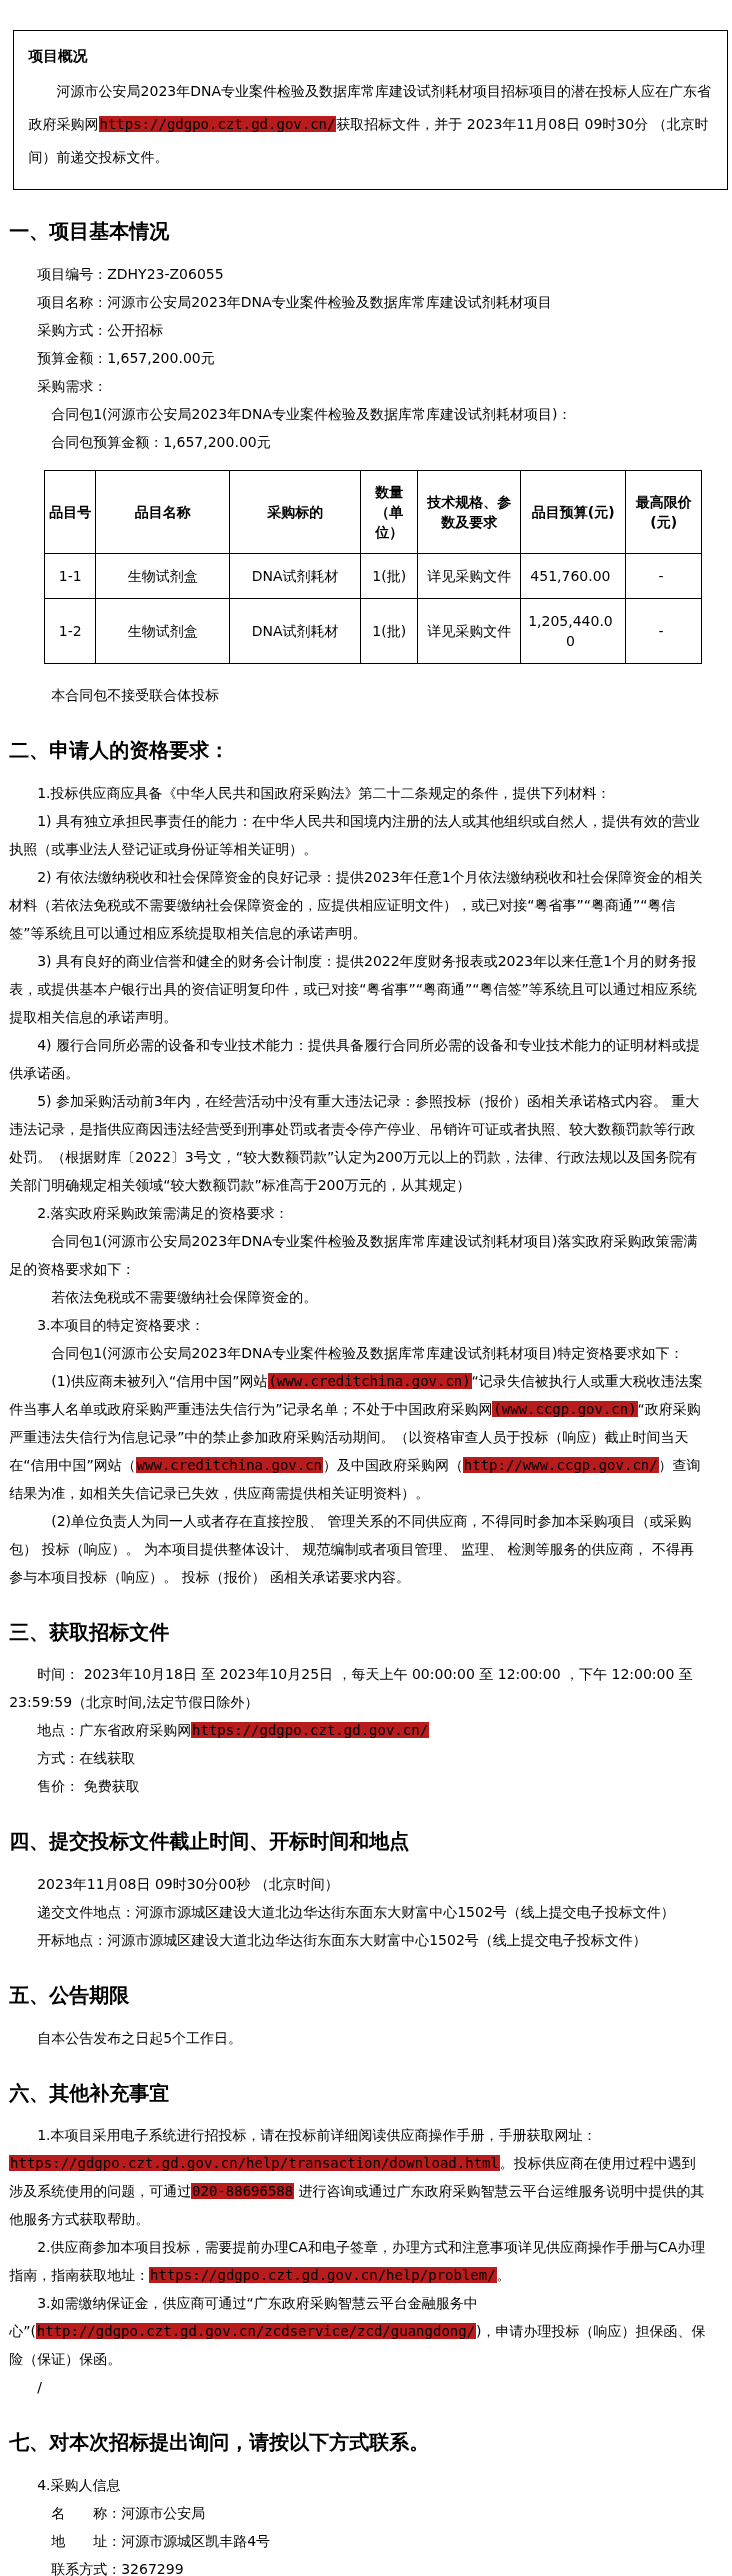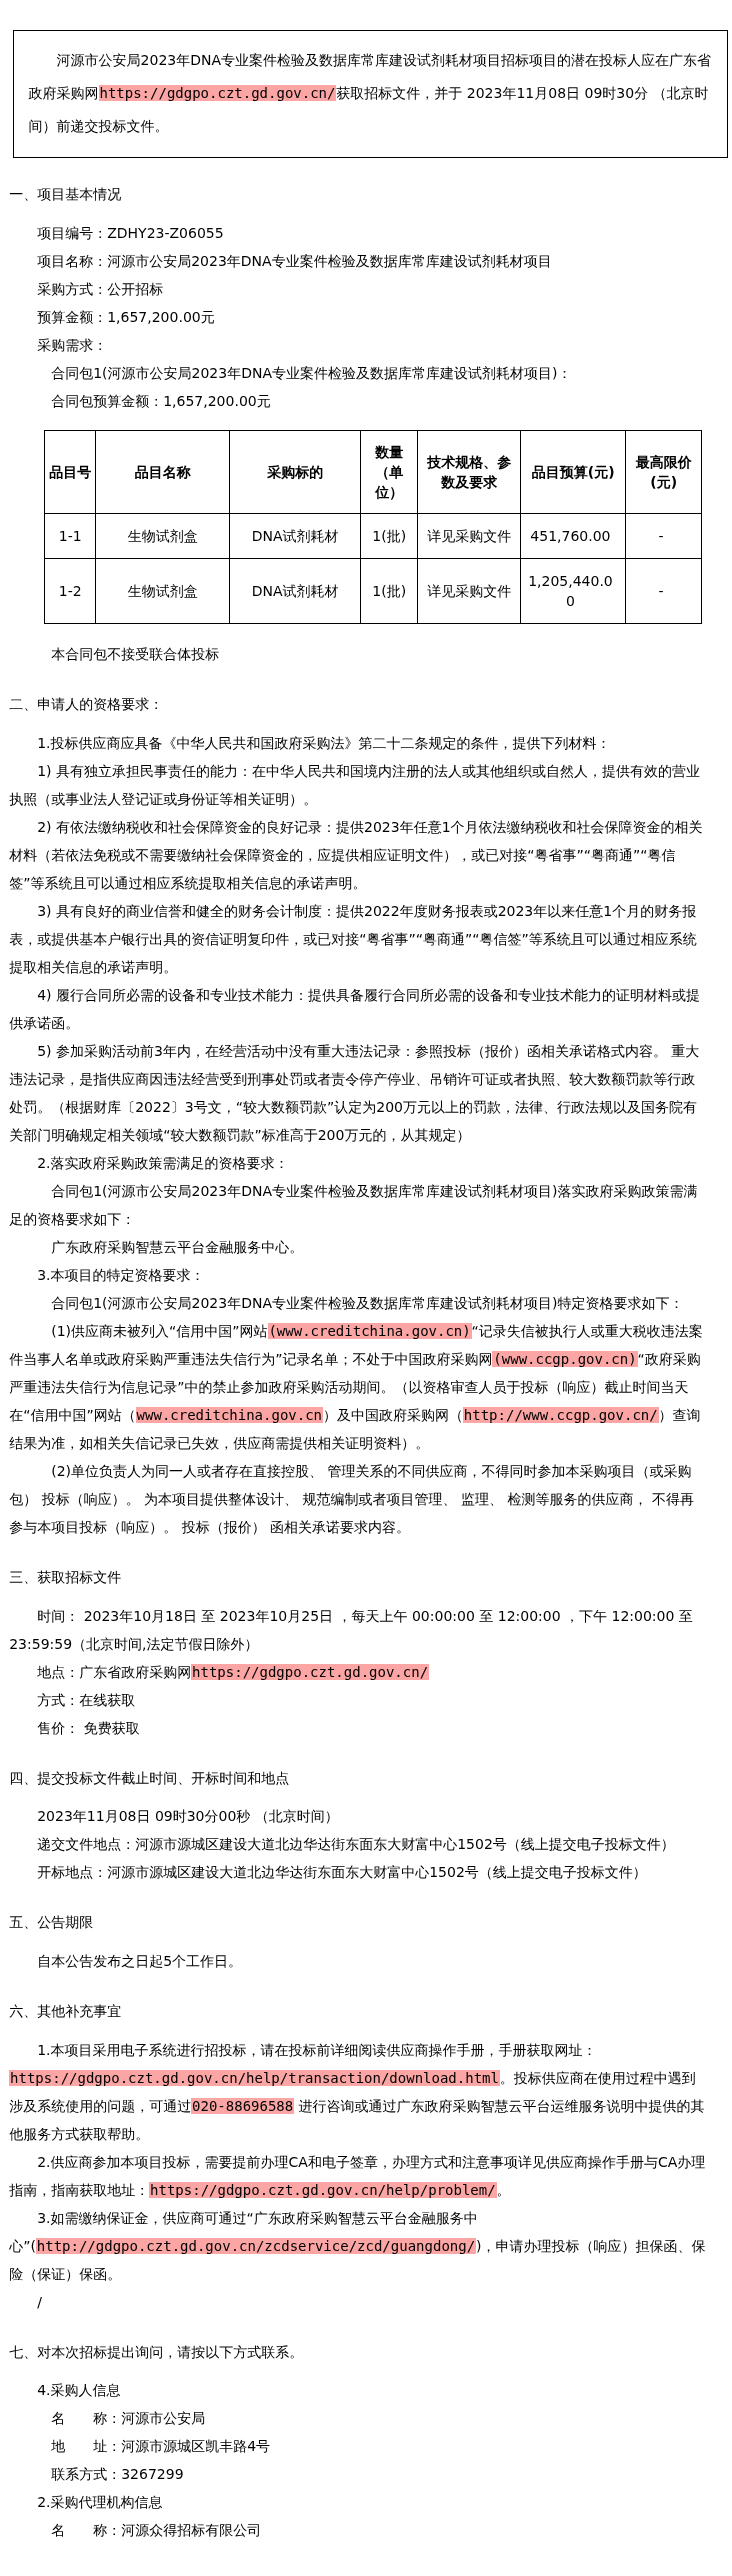--- a/index.html
+++ b/index.html
@@ -9,27 +9,27 @@
     font-size:14px;
   }
   .doc { padding:0 26px 0 9.2px; }
   
   .overview-box {
     border:1.8px solid #000; margin:29.5px -22px 0 3.7px; padding:13px 14.7px 14.7px;
   }
   .overview-box .h1 { font-size:14.7px; font-weight:bold; margin:3.7px 0 9.2px; }
   .overview-box p { margin:0; line-height:33px; text-indent:2em; }
   
-  .h2 { font-size:14px; font-weight:normal; margin:28px 0 14.7px 0; }
+  .h2 { font-size:20px; font-weight:bold; margin:28px 0 14.7px 0; }
   
   p.para { margin:0; line-height:28px; text-indent:2em; }
   p.i3 { text-indent:3em; }
   .code {
     font-family:"DejaVu Sans Mono","Liberation Mono",monospace;
-    background:#fca5a5; padding:0 0.9px;
+    background:#b91c1c; padding:0 0.9px;
   }
   
   table.items {
     border-collapse:collapse; margin:14.7px 0 16.6px 35px;
     width:656px; table-layout:fixed;
   }
   table.items th, table.items td {
     border:0.9px solid #000; text-align:center; vertical-align:middle;
     font-size:14px; line-height:20px; word-break:break-all;
   }
@@ -38,20 +38,21 @@
   table.items td.num { text-align:center; padding-right:9.2px; }
   col.c1{width:51px} col.c2{width:134px} col.c3{width:131px} col.c4{width:57px}
   col.c5{width:103px} col.c6{width:105px} col.c7{width:76px}
 </style>
 </head>
 <body>
 
 <div class="doc">
 
   <div class="overview-box">
+    <div class="h1">项目概况</div>
     <p><span>河源市公安局2023年DNA专业案件检验及数据库常库建设试剂耗材项目招标项目的潜在投标人应在广东省政府采购网</span><span class="code">https://gdgpo.czt.gd.gov.cn/</span><span>获取招标文件，并于 2023年11月08日 09时30分 （北京时间）前递交投标文件。</span></p>
   </div>
 
   <div class="h2">一、项目基本情况</div>
   <p class="para">项目编号：ZDHY23-Z06055</p>
   <p class="para">项目名称：河源市公安局2023年DNA专业案件检验及数据库常库建设试剂耗材项目</p>
   <p class="para">采购方式：公开招标</p>
   <p class="para">预算金额：1,657,200.00元</p>
   <p class="para">采购需求：</p>
   <p class="para i3">合同包1(河源市公安局2023年DNA专业案件检验及数据库常库建设试剂耗材项目)：</p>
@@ -104,21 +105,21 @@
 
   <div class="h2">二、申请人的资格要求：</div>
   <p class="para">1.投标供应商应具备《中华人民共和国政府采购法》第二十二条规定的条件，提供下列材料：</p>
   <p class="para">1) 具有独立承担民事责任的能力：在中华人民共和国境内注册的法人或其他组织或自然人，提供有效的营业执照（或事业法人登记证或身份证等相关证明）。</p>
   <p class="para">2) 有依法缴纳税收和社会保障资金的良好记录：提供2023年任意1个月依法缴纳税收和社会保障资金的相关材料（若依法免税或不需要缴纳社会保障资金的，应提供相应证明文件），或已对接“粤省事”“粤商通”“粤信签”等系统且可以通过相应系统提取相关信息的承诺声明。</p>
   <p class="para">3) 具有良好的商业信誉和健全的财务会计制度：提供2022年度财务报表或2023年以来任意1个月的财务报表，或提供基本户银行出具的资信证明复印件，或已对接“粤省事”“粤商通”“粤信签”等系统且可以通过相应系统提取相关信息的承诺声明。</p>
   <p class="para">4) 履行合同所必需的设备和专业技术能力：提供具备履行合同所必需的设备和专业技术能力的证明材料或提供承诺函。</p>
   <p class="para">5) 参加采购活动前3年内，在经营活动中没有重大违法记录：参照投标（报价）函相关承诺格式内容。 重大违法记录，是指供应商因违法经营受到刑事处罚或者责令停产停业、吊销许可证或者执照、较大数额罚款等行政处罚。（根据财库〔2022〕3号文，“较大数额罚款”认定为200万元以上的罚款，法律、行政法规以及国务院有关部门明确规定相关领域“较大数额罚款”标准高于200万元的，从其规定）</p>
   <p class="para">2.落实政府采购政策需满足的资格要求：</p>
   <p class="para i3">合同包1(河源市公安局2023年DNA专业案件检验及数据库常库建设试剂耗材项目)落实政府采购政策需满足的资格要求如下：</p>
-  <p class="para i3">广东政府采购智慧云平台金融服务中心。</p>
+  <p class="para i3">若依法免税或不需要缴纳社会保障资金的。</p>
   <p class="para">3.本项目的特定资格要求：</p>
   <p class="para i3">合同包1(河源市公安局2023年DNA专业案件检验及数据库常库建设试剂耗材项目)特定资格要求如下：</p>
   <p class="para i3"><span>(1)供应商未被列入“信用中国”网站</span><span class="code">(www.creditchina.gov.cn)</span><span>“记录失信被执行人或重大税收违法案件当事人名单或政府采购严重违法失信行为”记录名单；不处于中国政府采购网</span><span class="code">(www.ccgp.gov.cn)</span><span>“政府采购严重违法失信行为信息记录”中的禁止参加政府采购活动期间。（以资格审查人员于投标（响应）截止时间当天在“信用中国”网站（</span><span class="code">www.creditchina.gov.cn</span><span>）及中国政府采购网（</span><span class="code">http://www.ccgp.gov.cn/</span><span>）查询结果为准，如相关失信记录已失效，供应商需提供相关证明资料）。</span></p>
   <p class="para i3">(2)单位负责人为同一人或者存在直接控股、 管理关系的不同供应商，不得同时参加本采购项目（或采购包） 投标（响应）。 为本项目提供整体设计、 规范编制或者项目管理、 监理、 检测等服务的供应商， 不得再参与本项目投标（响应）。 投标（报价） 函相关承诺要求内容。</p>
 
   <div class="h2">三、获取招标文件</div>
   <p class="para">时间： 2023年10月18日 至 2023年10月25日 ，每天上午 00:00:00 至 12:00:00 ，下午 12:00:00 至 23:59:59（北京时间,法定节假日除外）</p>
   <p class="para"><span>地点：广东省政府采购网</span><span class="code">https://gdgpo.czt.gd.gov.cn/</span></p>
   <p class="para">方式：在线获取</p>
   <p class="para">售价： 免费获取</p>

